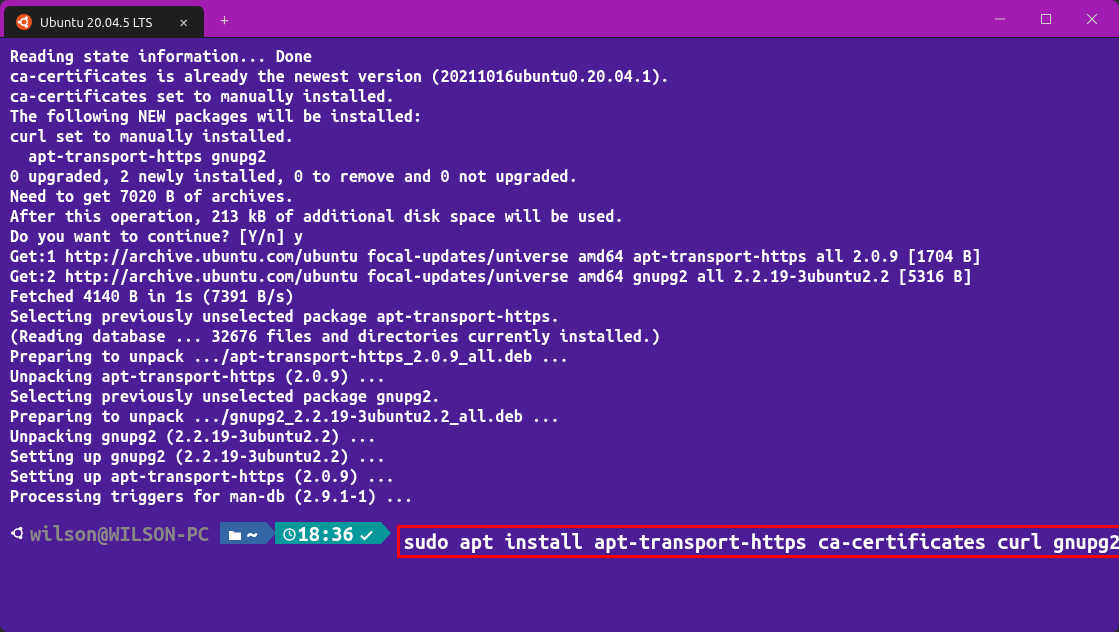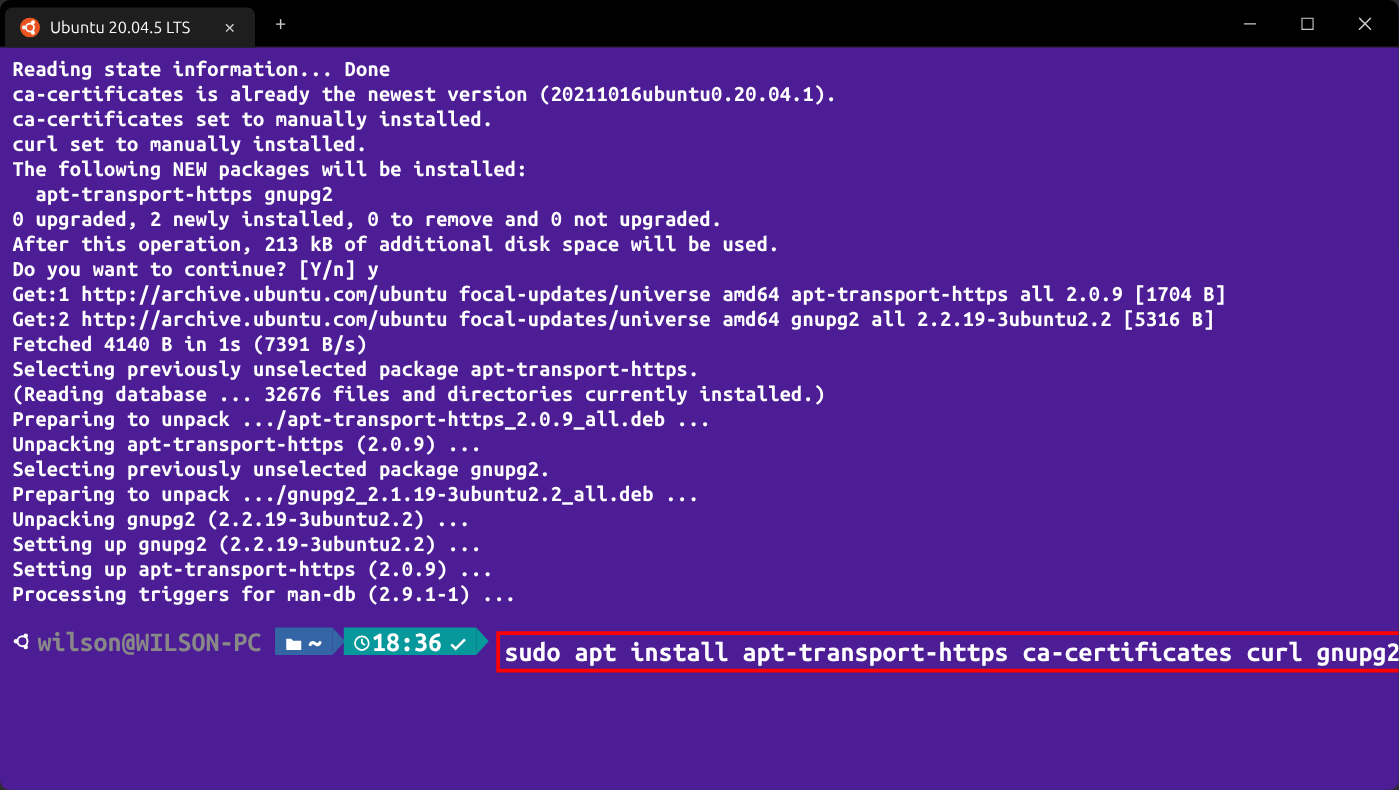--- a/index.html
+++ b/index.html
@@ -10,21 +10,21 @@
     body {
       background: #2c2c2c;
       font-family: 'Ubuntu Mono', 'DejaVu Sans Mono', 'Consolas', monospace;
       width: 1119px;
       height: 632px;
       overflow: hidden;
       border-radius: 8px;
     }
     .title-bar {
       height: 38px;
-      background: #000000;
+      background: #a21caf;
       display: flex;
       align-items: center;
       padding: 0 4px;
       border-bottom: 1px solid #1a1a1a;
     }
     .tab {
       display: flex;
       align-items: center;
       background: #1e1e1e;
       height: 32px;
@@ -200,35 +200,36 @@
         </svg>
     </div>
   </div>
 </div>
 
 <div class="terminal-area">
   <div id="terminal-lines">
       <div class="terminal-line">Reading state information... Done</div>
       <div class="terminal-line">ca-certificates is already the newest version (20211016ubuntu0.20.04.1).</div>
       <div class="terminal-line">ca-certificates set to manually installed.</div>
+      <div class="terminal-line">The following NEW packages will be installed:</div>
       <div class="terminal-line">curl set to manually installed.</div>
-      <div class="terminal-line">The following NEW packages will be installed:</div>
       <div class="terminal-line">  apt-transport-https gnupg2</div>
       <div class="terminal-line">0 upgraded, 2 newly installed, 0 to remove and 0 not upgraded.</div>
+      <div class="terminal-line">Need to get 7020 B of archives.</div>
       <div class="terminal-line">After this operation, 213 kB of additional disk space will be used.</div>
       <div class="terminal-line">Do you want to continue? [Y/n] y</div>
       <div class="terminal-line">Get:1 http://archive.ubuntu.com/ubuntu focal-updates/universe amd64 apt-transport-https all 2.0.9 [1704 B]</div>
       <div class="terminal-line">Get:2 http://archive.ubuntu.com/ubuntu focal-updates/universe amd64 gnupg2 all 2.2.19-3ubuntu2.2 [5316 B]</div>
       <div class="terminal-line">Fetched 4140 B in 1s (7391 B/s)</div>
       <div class="terminal-line">Selecting previously unselected package apt-transport-https.</div>
       <div class="terminal-line">(Reading database ... 32676 files and directories currently installed.)</div>
       <div class="terminal-line">Preparing to unpack .../apt-transport-https_2.0.9_all.deb ...</div>
       <div class="terminal-line">Unpacking apt-transport-https (2.0.9) ...</div>
       <div class="terminal-line">Selecting previously unselected package gnupg2.</div>
-      <div class="terminal-line">Preparing to unpack .../gnupg2_2.1.19-3ubuntu2.2_all.deb ...</div>
+      <div class="terminal-line">Preparing to unpack .../gnupg2_2.2.19-3ubuntu2.2_all.deb ...</div>
       <div class="terminal-line">Unpacking gnupg2 (2.2.19-3ubuntu2.2) ...</div>
       <div class="terminal-line">Setting up gnupg2 (2.2.19-3ubuntu2.2) ...</div>
       <div class="terminal-line">Setting up apt-transport-https (2.0.9) ...</div>
       <div class="terminal-line">Processing triggers for man-db (2.9.1-1) ...</div>
     </div>
   <div class="prompt-line">
     <span class="ubuntu-logo">
       <svg width="16" height="16" viewBox="0 0 16 16">
         <circle cx="8" cy="8" r="4" fill="none" stroke="#fff" stroke-width="1.6"></circle>
         <circle cx="2.8" cy="8" r="1.8" fill="#fff"></circle>

